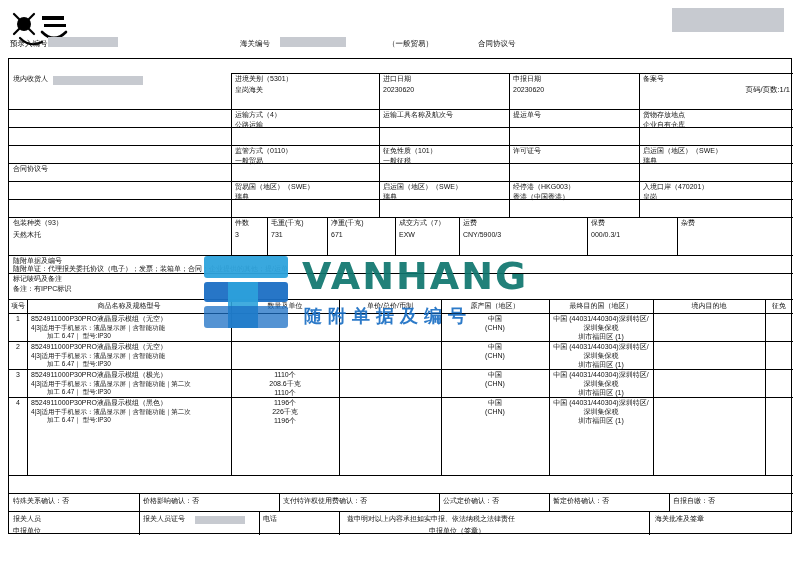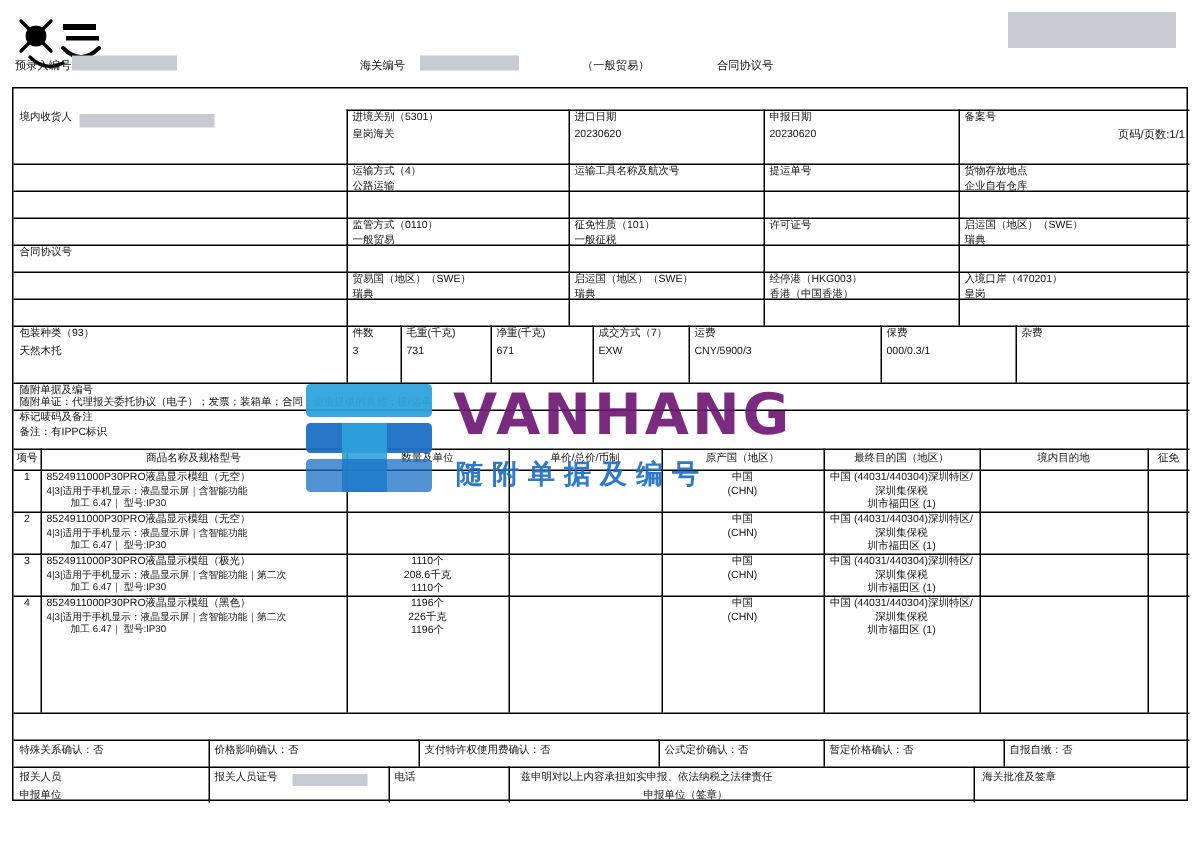--- a/index.html
+++ b/index.html
@@ -49,21 +49,21 @@
   .rb { background:#c7cad0; display:block; }
 
   
   .gh { font-size:7px; text-align:center; }
 
   
   .wm { position:absolute; left:198px; top:248px; width:470px; height:92px; pointer-events:none; }
   .wm-logo { position:absolute; left:0; top:0; width:96px; height:88px; }
   .wm-text {
     position:absolute; left:104px; top:6px;
-    font-size:38px; font-weight:bold; color:#701a75;
+    font-size:38px; font-weight:bold; color:#0f766e;
     font-family:"DejaVu Sans", sans-serif; letter-spacing:2px;
     opacity:.92;
   }
   .wm-sub {
     position:absolute; left:106px; top:56px;
     font-size:18px; font-weight:bold; color:#1b6fc4;
     letter-spacing:6px; opacity:.92;
   }
 
   .ctr { text-align:center; }

